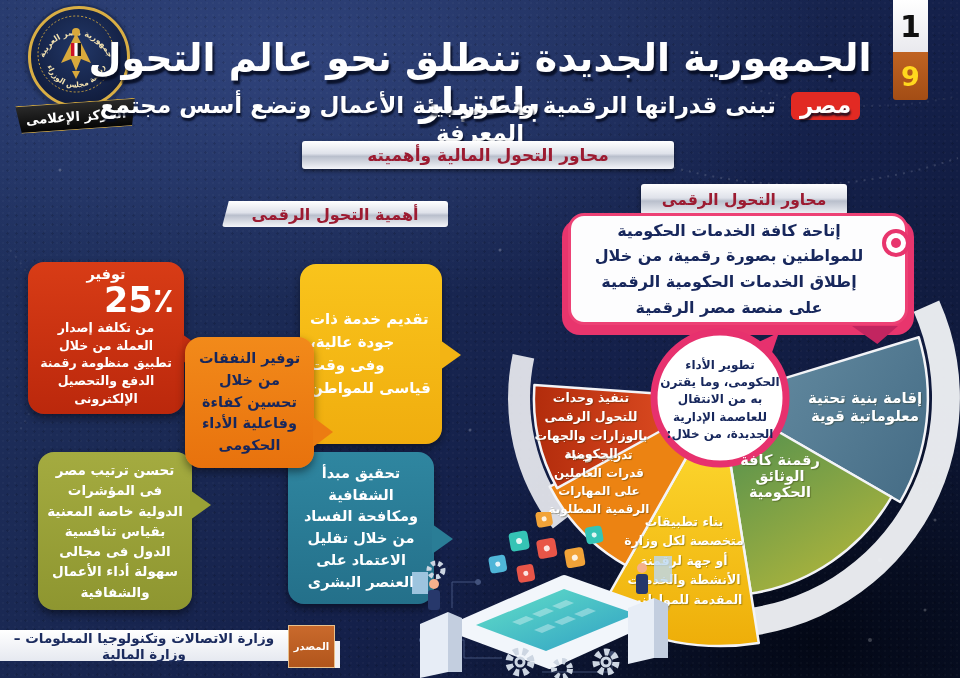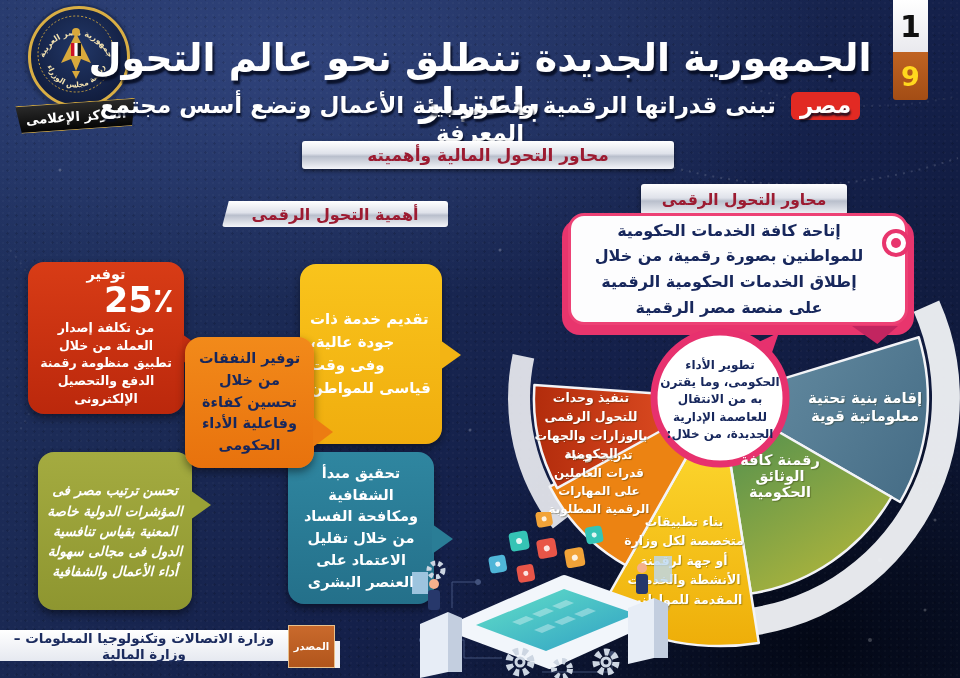--- a/index.html
+++ b/index.html
@@ -54,21 +54,21 @@
   .card-red .intro{font-size:14.5px;text-align:center;}
   .card-red .big{font-size:35px;line-height:1.05;text-align:right;letter-spacing:-1px;}
   .card-red .rest{font-size:12.5px;line-height:1.42;text-align:center;}
   .card-yellow{top:264px;left:300px;width:142px;height:180px;background:linear-gradient(#f9c41c,#f0ad0e);padding:12px 10px;
     font-size:15px;line-height:1.55;text-align:left;}
   .card-yellow .tip{border-left:21px solid #f3b414;top:76px;}
   .card-orange{top:337px;left:185px;width:129px;height:131px;background:linear-gradient(#f28a1a,#e8720d);padding:12px 8px;
     color:#17275c;font-size:14.5px;line-height:1.5;z-index:4;}
   .card-orange .tip{border-left:20px solid #ec7c12;top:80px;}
   .card-olive{top:452px;left:38px;width:154px;height:158px;background:linear-gradient(#a4ab40,#8e9630);padding:10px 9px;
-    font-size:13.5px;line-height:1.5;text-align:center;font-style:italic;}
+    font-size:13.5px;line-height:1.5;text-align:center;}
   .card-olive .tip{border-left:21px solid #99a136;top:38px;}
   .card-teal{top:452px;left:288px;width:146px;height:152px;background:linear-gradient(#2f86a0,#24708a);padding:0 9px;
     font-size:14.5px;line-height:1.5;text-align:center;}
   .card-teal .tip{border-left:21px solid #2a7d96;top:72px;}
 
   
   .fanlabel{color:#fff;font-weight:bold;text-align:center;text-shadow:1px 1px 1px rgba(40,40,0,.35);}
   .fl-blue{top:389px;left:790px;width:150px;font-size:15px;}
   .fl-olive{top:452px;left:724px;width:112px;font-size:14.5px;}
   .fl-yellow{top:512px;left:620px;width:128px;font-size:12.5px;line-height:1.55;}

